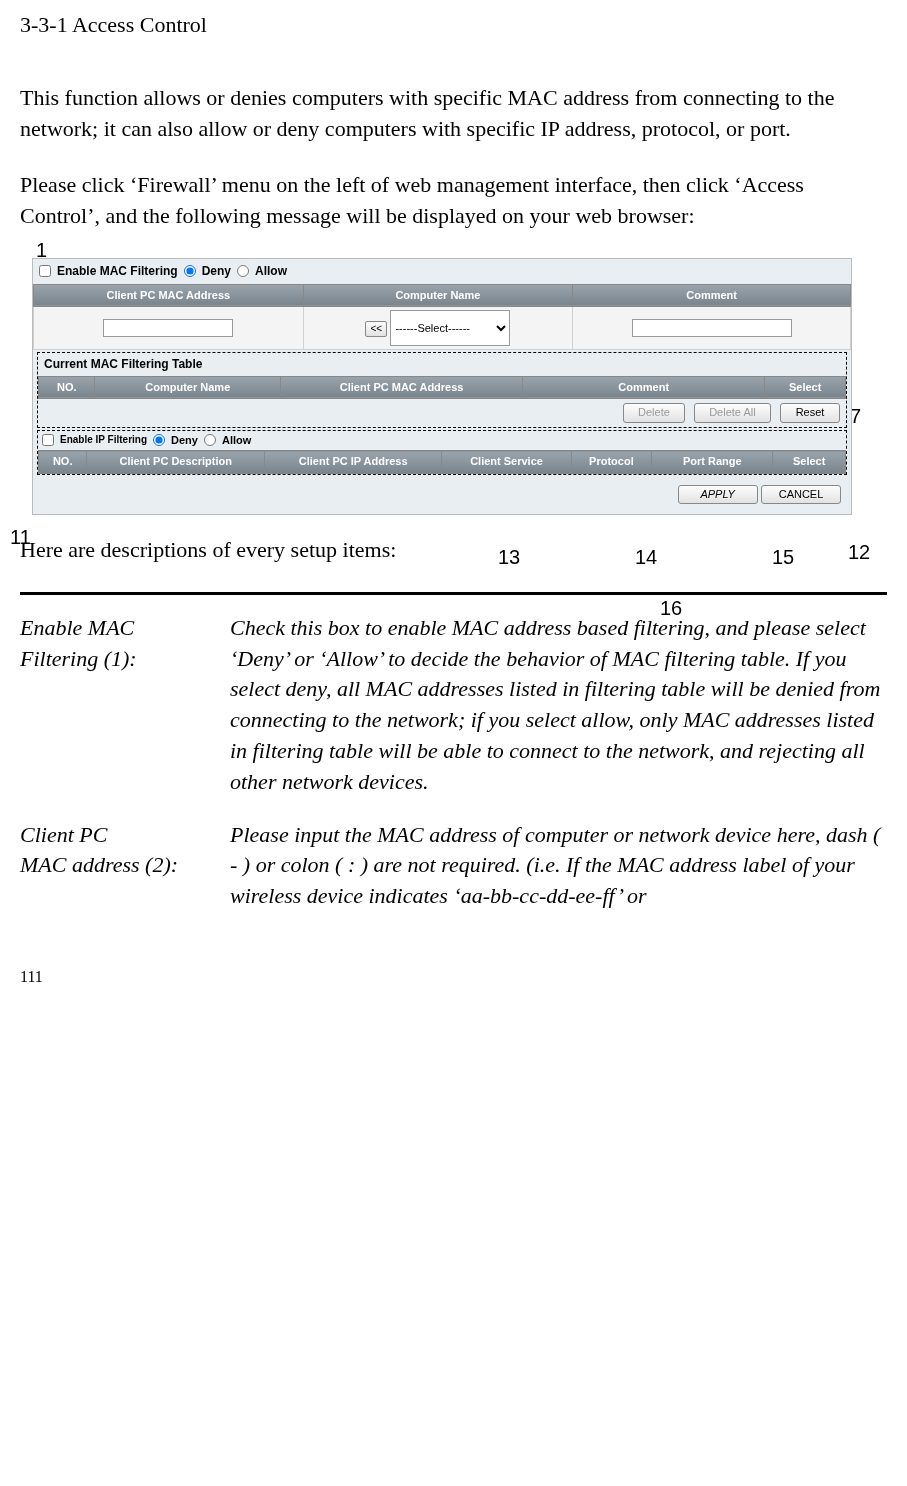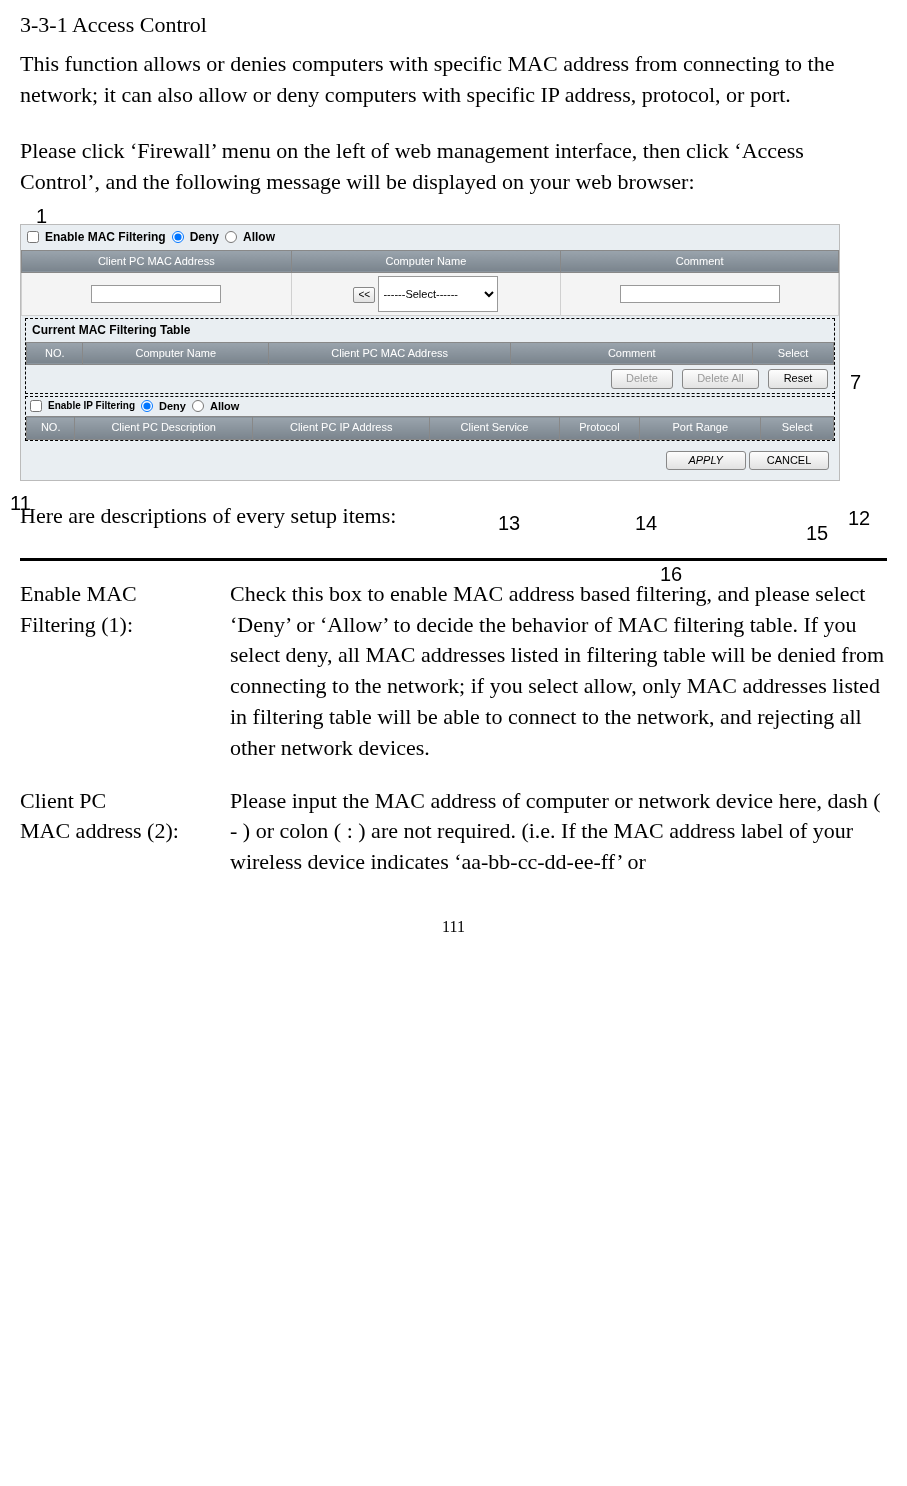--- a/index.html
+++ b/index.html
@@ -5,41 +5,41 @@
   * { box-sizing: border-box; margin: 0; padding: 0; }
   body {
     font-family: "Times New Roman", serif;
     font-size: 22px;
     color: #000;
     background: #fff;
     width: 907px;
     padding: 10px 20px 20px 20px;
     line-height: 1.4;
   }
-  .heading { margin-bottom: 8px; }
+  .heading { margin-bottom: 42px; }
   .para { margin-bottom: 26px; }
   .annot-layer {
     position: relative;
     margin-bottom: 20px;
   }
   .annot {
     position: absolute;
     font-family: Arial, sans-serif;
     font-size: 20px;
     color: #000;
     font-weight: normal;
   }
   .screenshot {
     background: #e9eef2;
     border: 1px solid #bbb;
     font-family: Arial, sans-serif;
     font-size: 12px;
     color: #000;
     width: 820px;
-    margin-left: 0;
+    margin-left: 12px;
     position: relative;
   }
   .sect-head {
     display: flex;
     align-items: center;
     gap: 6px;
     padding: 4px 6px;
     background: #e9eef2;
   }
   .chk { width: 12px; height: 12px; }
@@ -47,21 +47,21 @@
   .bold { font-weight: bold; }
   table.ui {
     border-collapse: collapse;
     width: 100%;
     background: #fff;
   }
   table.ui th {
     background: linear-gradient(#9aa4ad,#7a848d);
     color: #fff;
     font-size: 11px;
-    font-weight: normal;
+    font-weight: bold;
     padding: 3px 4px;
     border: 1px solid #888;
     white-space: nowrap;
   }
   table.ui td {
     padding: 3px 4px;
     border: 1px solid #d0d0d0;
     background: #f4f4f4;
     vertical-align: middle;
     text-align: center;
@@ -118,24 +118,24 @@
   .apply-row {
     text-align: right;
     padding: 8px 10px 10px 10px;
     background: #e9eef2;
   }
   hr.thick {
     border: none;
     border-top: 3px solid #000;
     margin: 24px 0 18px 0;
   }
-  .def-table { width: 100%; border-collapse: collapse; }
+  .def-table { width: 100%; border-collapse: collapse; font-style: italic; }
   .def-table td { vertical-align: top; padding-bottom: 22px; }
   .def-table td.term { width: 210px; padding-right: 6px; }
-  .page-num { text-align: center; font-size: 16px; font-style: normal; margin-top: 16px; font-family: "Times New Roman", serif; }
+  .page-num { font-size: 16px; font-style: normal; margin-top: 32px; font-family: "Times New Roman", serif; }
 </style>
 </head>
 <body>
 
 <div class="heading">3-3-1 Access Control</div>
 
 <div class="para">This function allows or denies computers with specific MAC address from connecting to the network; it can also allow or deny computers with specific IP address, protocol, or port.</div>
 
 <div class="para">Please click ‘Firewall’ menu on the left of web management interface, then click ‘Access Control’, and the following message will be displayed on your web browser:</div>
 
@@ -148,21 +148,21 @@
   <span class="annot" style="left:644px; top:82px;">5</span>
   <span class="annot" style="left:700px; top:82px;">6</span>
   <span class="annot" style="left:830px; top:144px;">7</span>
   <span class="annot" style="left:524px; top:192px;">8</span>
   <span class="annot" style="left:655px; top:192px;">9</span>
   <span class="annot" style="left:718px; top:192px;">10</span>
   <span class="annot" style="left:-10px; top:265px;">11</span>
   <span class="annot" style="left:828px; top:280px;">12</span>
   <span class="annot" style="left:478px; top:285px;">13</span>
   <span class="annot" style="left:615px; top:285px;">14</span>
-  <span class="annot" style="left:786px; top:285px;margin-top:10px;">15</span>
+  <span class="annot" style="left:752px; top:285px;">15</span>
   <span class="annot" style="left:640px; top:336px;">16</span>
 
   <div class="screenshot">
 
     <div class="sect-head">
       <input type="checkbox" class="chk" style="">
       <span class="bold">Enable MAC Filtering</span>
       <input type="radio" class="rad" checked="" style="">
       <span class="bold">Deny</span>
       <input type="radio" class="rad" style="">

